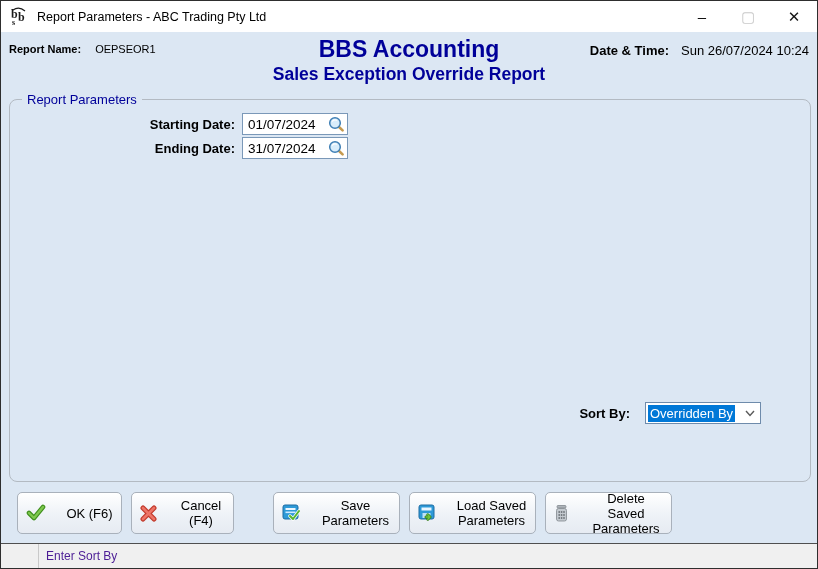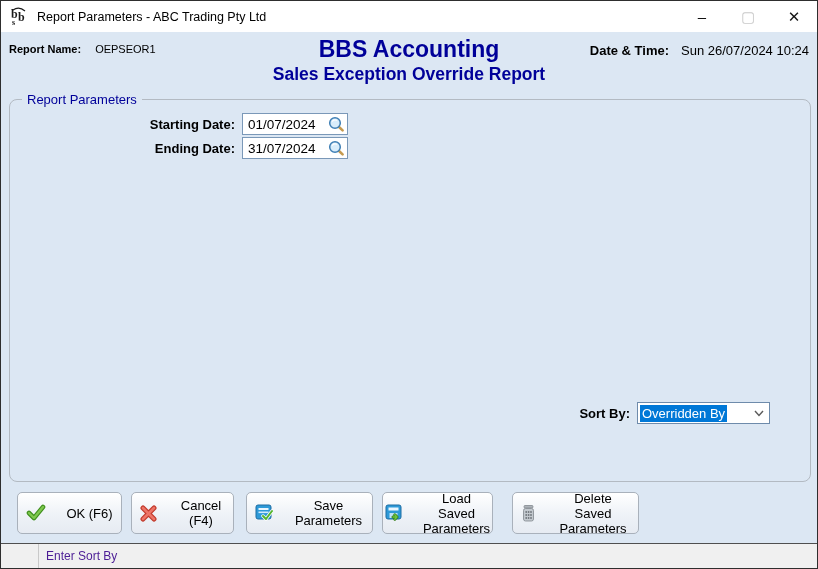--- a/index.html
+++ b/index.html
@@ -52,43 +52,43 @@
     position:relative; width:106px; height:22px; background:#fff;
     border:1px solid #7a98b8; display:flex; align-items:center;
   }
   .lookup-field input{
     border:none; outline:none; width:80px; height:20px; padding:0 0 0 5px;
     font-family:"Liberation Sans", sans-serif; font-size:13.5px; background:transparent;
   }
   .lookup-btn{ position:absolute; right:2px; top:2px; width:18px; height:17px;
     display:flex; align-items:center; justify-content:center; cursor:pointer; }
 
-  .row-sort{ top:302px; left:0; }
+  .row-sort{ top:302px; left:0;gap:8px; }
   .row-sort .flabel{ width:620px; }
   .combo{
-    position:relative; width:133px; height:22px; background:#fff;
+    position:relative; width:116px; height:22px; background:#fff;
     border:1px solid #6e8bab; display:flex; align-items:center; padding-left:2px; cursor:default;
   }
   .combo .sel{ background:#0078d7; color:#fff; font-size:13px; padding:1px 2px; }
   .combo .chev{ position:absolute; right:4px; top:4px; }
 
   
   .buttonbar{ position:absolute; left:0; top:486px; right:0; height:52px;
     display:flex; align-items:center; padding-left:16px; }
   .btn{
     height:42px; border:1px solid #a9b1bb; border-radius:5px;
     background:linear-gradient(#ffffff, #eef2f7 55%, #e6ebf2);
     display:flex; align-items:center; justify-content:center; gap:20px;
     font-family:"Liberation Sans", sans-serif; font-size:13px; color:#000;
     padding:0 8px; cursor:pointer; text-align:center; line-height:15px;
   }
   .btn-ok{ width:105px; margin-right:9px; }
-  .btn-cancel{ width:103px; margin-right:12px; }
+  .btn-cancel{ width:103px; margin-right:39px; }
   .btn-save{ width:127px; margin-right:9px; }
-  .btn-load{ width:111px; margin-right:19px; }
+  .btn-load{ width:127px; margin-right:9px; }
   .btn-delete{ width:127px; }
   .btn .blabel{ white-space:pre-line; }
 
   
   .statusbar{
     position:absolute; left:0; right:0; bottom:0; height:25px;
     background:#f0f0f0; border-top:1px solid #4f4f4f; display:flex; align-items:center;
   }
   .status-cell{ width:38px; height:100%; border-right:1px solid #c9c9c9; }
   .status-msg{ font-size:12px; color:#4c1d95; padding-left:7px; }

